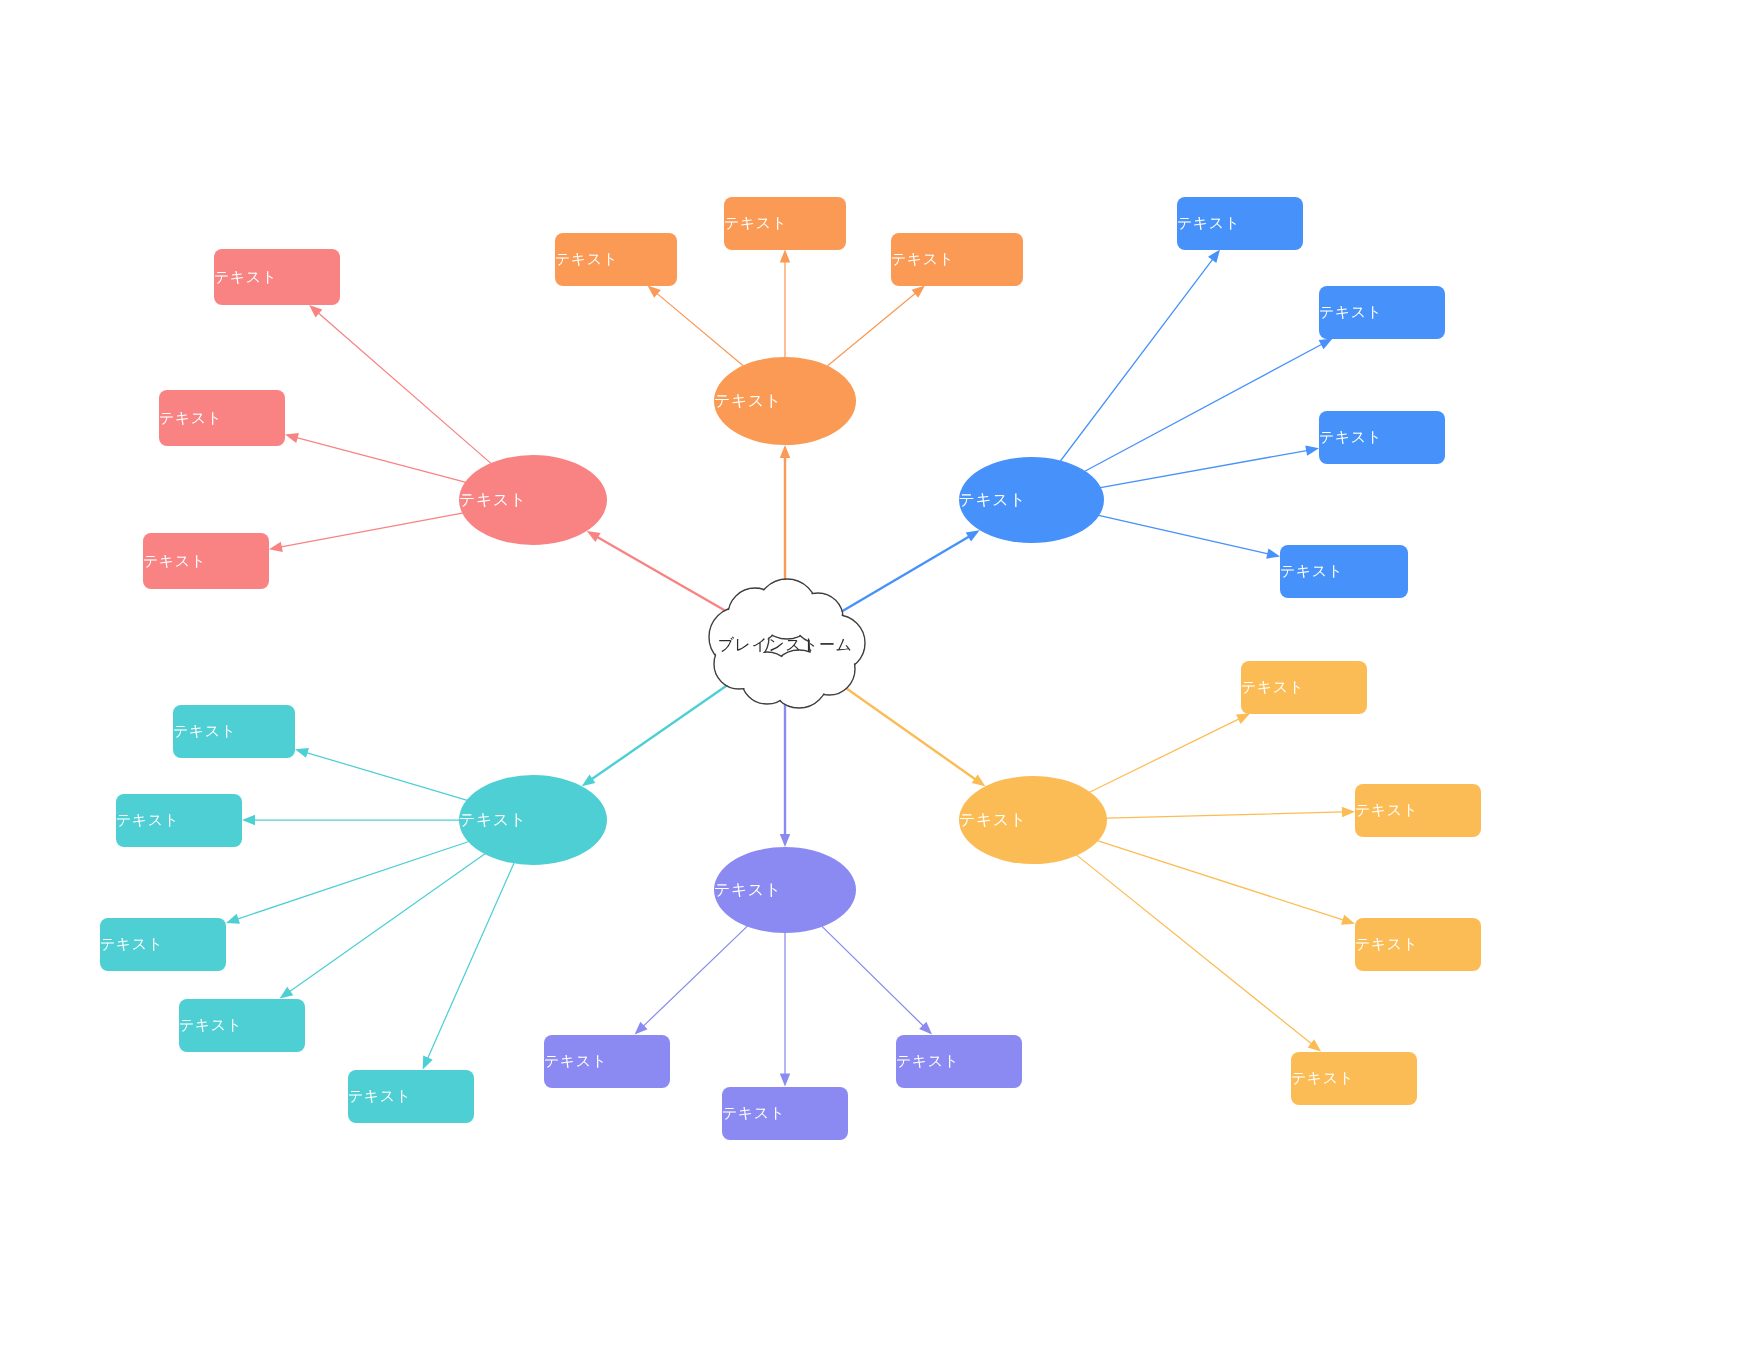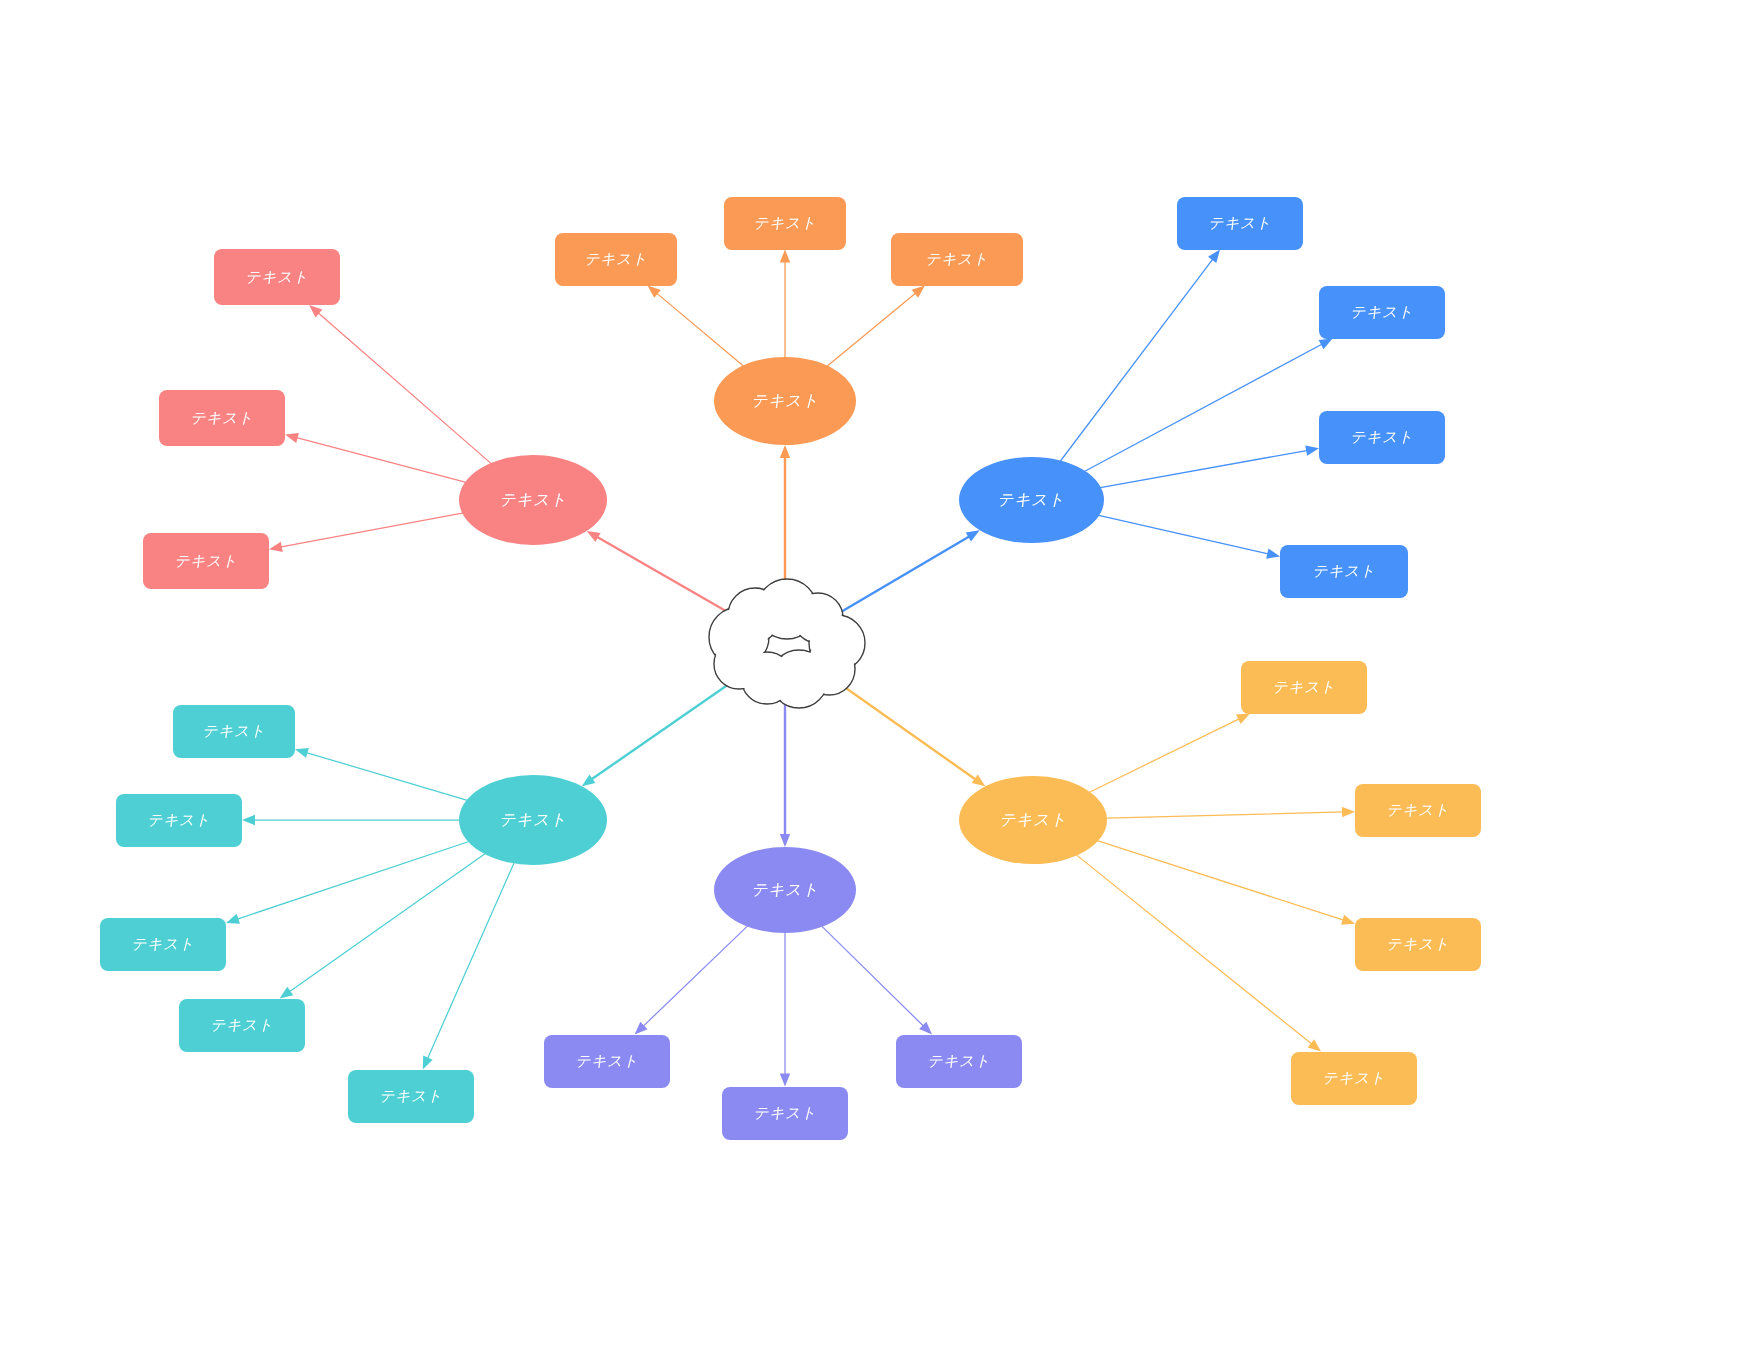--- a/index.html
+++ b/index.html
@@ -20,28 +20,27 @@
     left: 0;
     top: 0;
     width: 1760px;
     height: 1360px;
     pointer-events: none;
   }
   .node {
     position: absolute;
     display: flex;
     align-items: center;
-    justify-content: center;
+    justify-content: flex-start;
     box-sizing: border-box;
     color: #ffffff;
     font-size: 15px;
     letter-spacing: 0.5px;
     white-space: nowrap;
     user-select: none;
-    font-style: italic;
   }
   .node.leaf {
     border-radius: 8px;
   }
   .node.branch {
     border-radius: 50%;
     font-size: 16px;
   }
   .cloud-wrap {
     position: absolute;
@@ -276,13 +275,16 @@
     </div>
     <div class="node leaf" style="left: 100px; top: 917.5px; width: 126px; height: 53px; background: rgb(77, 207, 212);">
       <span>テキスト</span>
     </div>
     <div class="node leaf" style="left: 179px; top: 998.5px; width: 126px; height: 53px; background: rgb(77, 207, 212);">
       <span>テキスト</span>
     </div>
     <div class="node leaf" style="left: 348px; top: 1069.5px; width: 126px; height: 53px; background: rgb(77, 207, 212);">
       <span>テキスト</span>
     </div>
+    <div class="cloud-wrap" style="left: 717.5px; top: 597.5px; width: 135px; height: 95px;">
+      <div class="cloud-label" style="color: rgb(43, 43, 43);">ブレインストーム</div>
+    </div>
   </div>
 
 </body></html>

